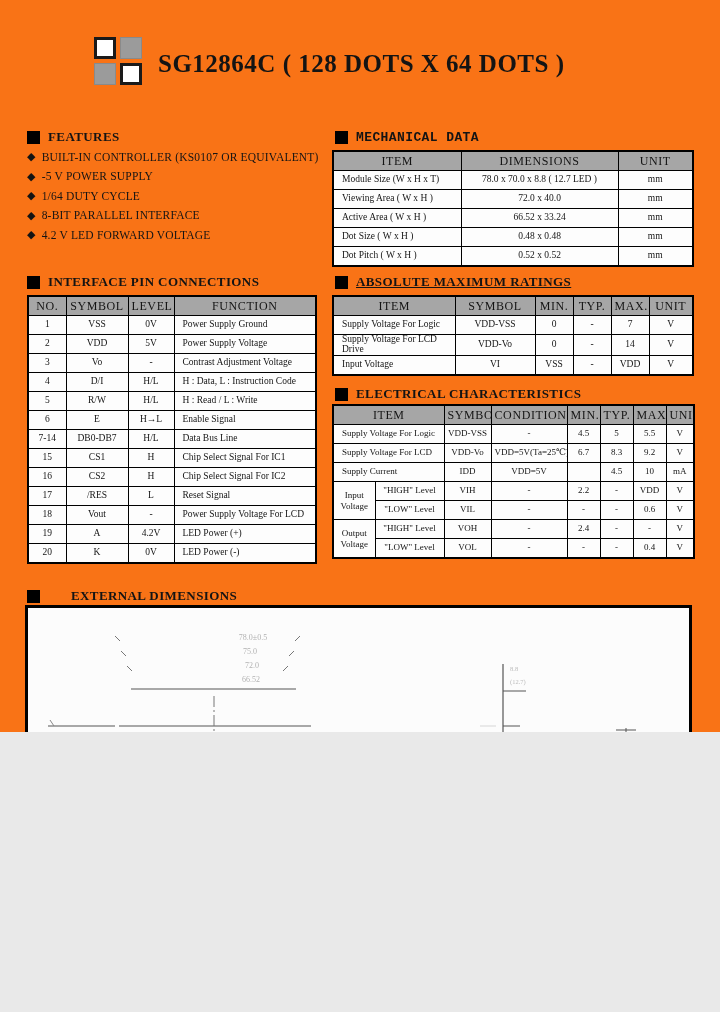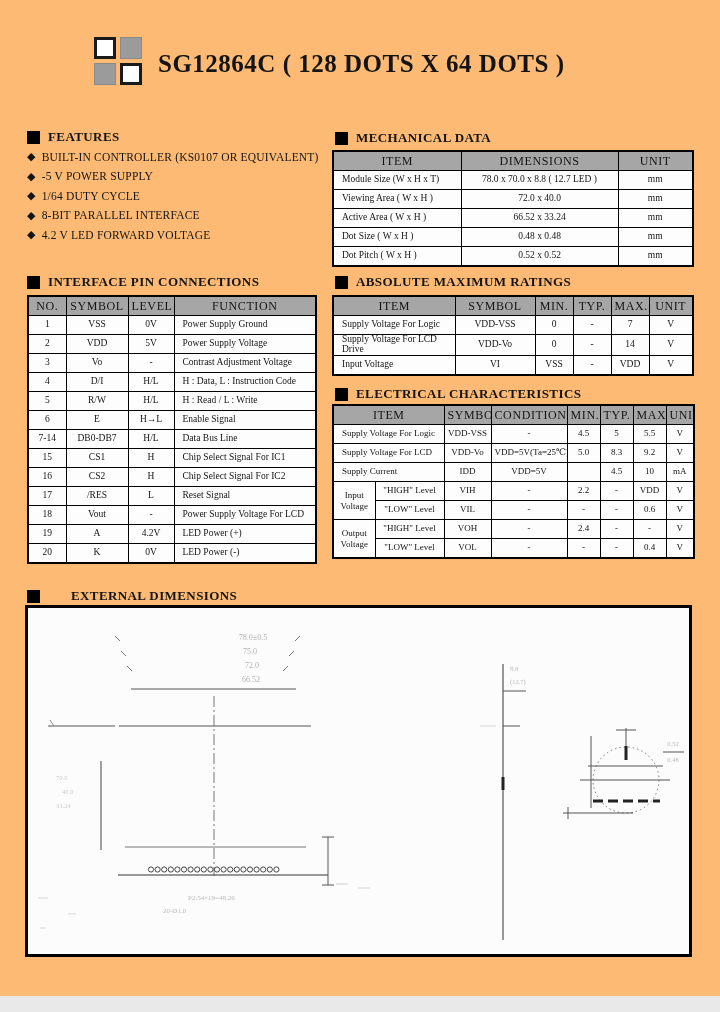--- a/index.html
+++ b/index.html
@@ -1,16 +1,16 @@
 <!DOCTYPE html>
 <html><head>
 <meta charset="utf-8">
 <style>
   html,body{margin:0;padding:0;background:#e9e9e9;}
-  .page{position:relative;width:720px;height:996px;background:#fdba74;
+  .page{position:relative;width:720px;height:732px;background:#f97316;
         font-family:"Liberation Serif","DejaVu Serif",serif;color:#141414;overflow:hidden;}
 
   
   .logo{position:absolute;left:94px;top:37px;display:grid;grid-template-columns:22px 22px;
         grid-template-rows:22px 22px;gap:4px;}
   .logo .cw{background:#fff;border:3px solid #1a1a1a;box-sizing:border-box;}
   .logo .cg{background:#9b9b9b;border:1px solid #8a8a8a;box-sizing:border-box;}
   .title{position:absolute;left:158px;top:50px;font-size:25px;font-weight:bold;letter-spacing:.5px;white-space:nowrap;}
 
   
@@ -51,29 +51,29 @@
     <div class="cg"></div>
     <div class="cg"></div>
     <div class="cw"></div>
   </div>
   <div class="title">SG12864C ( 128 DOTS X 64 DOTS )</div>
 
   <div class="sec-head" style="left:27px;top:129px;">
     <span class="sq"></span>
     <span>FEATURES</span>
   </div>
-  <div class="sec-head" style="left:335px;top:130px;">
+  <div class="sec-head" style="left:335px;top:130px;font-family:Liberation Mono, monospace;">
     <span class="sq"></span>
     <span>MECHANICAL DATA</span>
   </div>
   <div class="sec-head" style="left:27px;top:274px;">
     <span class="sq"></span>
     <span>INTERFACE PIN CONNECTIONS</span>
   </div>
-  <div class="sec-head" style="left:335px;top:274px;">
+  <div class="sec-head" style="left:335px;top:274px;text-decoration:underline;">
     <span class="sq"></span>
     <span>ABSOLUTE MAXIMUM RATINGS</span>
   </div>
   <div class="sec-head" style="left:335px;top:386px;">
     <span class="sq"></span>
     <span>ELECTRICAL CHARACTERISTICS</span>
   </div>
   <div class="sec-head" style="left:27px;top:588px;gap:31px;">
     <span class="sq"></span>
     <span>EXTERNAL DIMENSIONS</span>
@@ -317,21 +317,21 @@
         <td>-</td>
         <td>4.5</td>
         <td>5</td>
         <td>5.5</td>
         <td>V</td>
       </tr>
       <tr>
         <td colspan="2" class="tl">Supply Voltage For LCD</td>
         <td>VDD-Vo</td>
         <td>VDD=5V(Ta=25℃)</td>
-        <td>5.0</td>
+        <td>6.7</td>
         <td>8.3</td>
         <td>9.2</td>
         <td>V</td>
       </tr>
       <tr>
         <td colspan="2" class="tl">Supply Current</td>
         <td>IDD</td>
         <td>VDD=5V</td>
         <td></td>
         <td>4.5</td>

